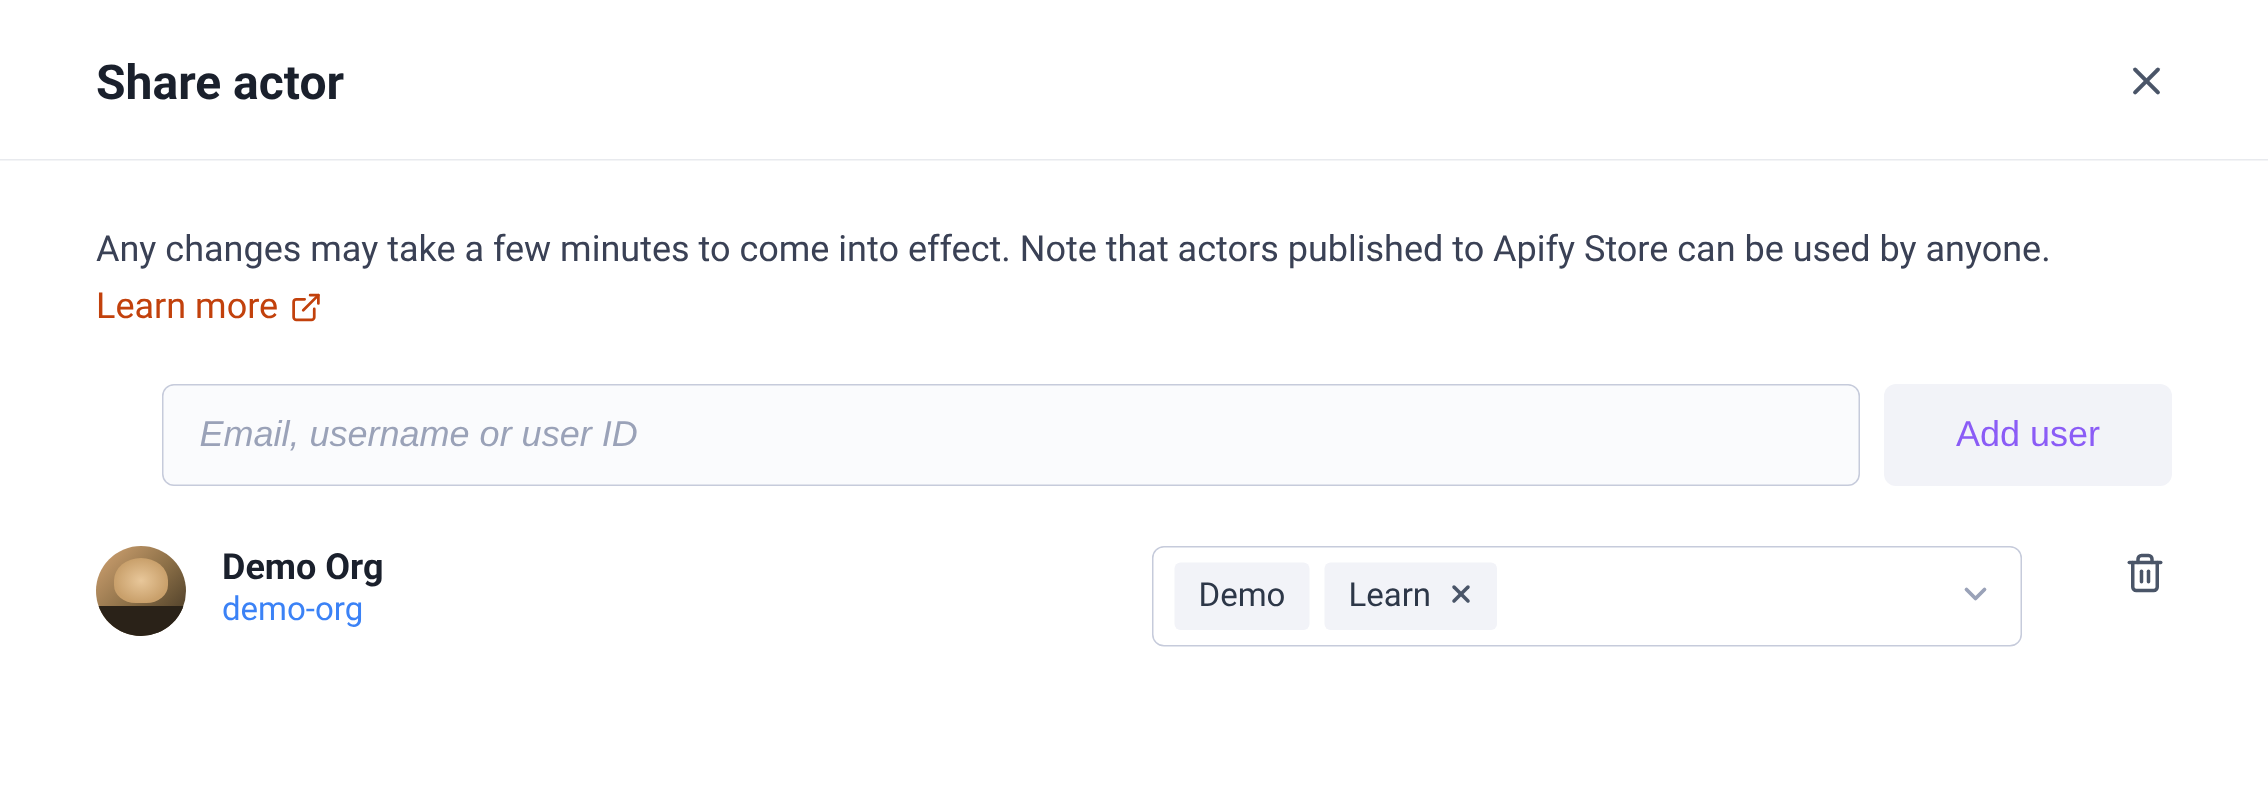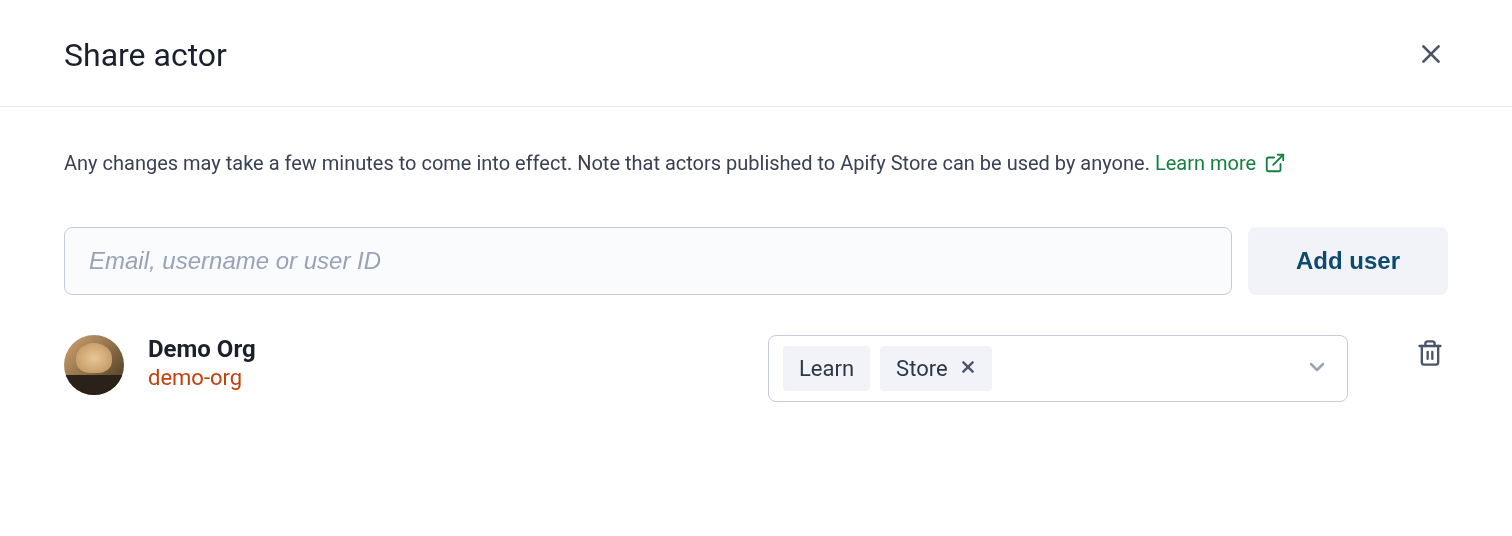--- a/index.html
+++ b/index.html
@@ -18,44 +18,44 @@
     }
     .modal-header {
       display: flex;
       justify-content: space-between;
       align-items: center;
       padding: 36px 64px 32px 64px;
       border-bottom: 1px solid #e8eaee;
     }
     .modal-title {
       font-size: 32px;
-      font-weight: 400;
+      font-weight: 700;
       color: #1a202c;
     }
     .close-btn {
       background: none;
       border: none;
       cursor: pointer;
       color: #4a5568;
       padding: 4px;
       display: flex;
       align-items: center;
       justify-content: center;
     }
     .modal-body {
       padding: 40px 64px;
     }
     .description {
-      font-size: 20px;
+      font-size: 24px;
       line-height: 1.6;
       color: #3a4155;
-      margin-bottom: 48px;
+      margin-bottom: 32px;
     }
     .learn-more {
-      color: #15803d;
+      color: #c2410c;
       text-decoration: none;
       display: inline-flex;
       align-items: center;
       gap: 8px;
     }
     .learn-more-icon {
       display: inline-flex;
       align-items: center;
     }
     .input-row {
@@ -66,30 +66,31 @@
     .user-input {
       flex: 1;
       padding: 3px 24px;
       font-size: 24px;
       font-style: italic;
       color: #8b94a8;
       background: #fafbfd;
       border: 1px solid #c6cbdb;
       border-radius: 8px;
       outline: none;
+      margin-left: 44px;
     }
     .user-input::placeholder {
       color: #9aa2b8;
       font-style: italic;
     }
     .add-user-btn {
       padding: 20px 48px;
       font-size: 24px;
-      font-weight: 700;
-      color: #0c4a6e;
+      font-weight: 400;
+      color: #8b5cf6;
       background: #f2f3f8;
       border: none;
       border-radius: 8px;
       cursor: not-allowed;
     }
     .user-row {
       display: flex;
       align-items: flex-start;
       gap: 24px;
     }
@@ -124,21 +125,21 @@
     .user-info {
       flex-shrink: 0;
     }
     .user-name {
       font-size: 24px;
       font-weight: 700;
       color: #1a202c;
     }
     .user-handle {
       font-size: 22px;
-      color: #c2410c;
+      color: #3b82f6;
       margin-top: 2px;
     }
     .spacer {
       flex: 1;
     }
     .permissions-select {
       display: flex;
       align-items: center;
       gap: 10px;
       padding: 10px 14px;
@@ -227,24 +228,24 @@
 
     <div class="user-row">
       <div class="avatar"></div>
       <div class="user-info">
         <div class="user-name">Demo Org</div>
         <div class="user-handle">demo-org</div>
       </div>
       <div class="spacer"></div>
       <div class="permissions-select">
         <span class="permission-tag">
+          <span>Demo</span>
+        </span>
+        <span class="permission-tag">
           <span>Learn</span>
-        </span>
-        <span class="permission-tag">
-          <span>Store</span>
           <button class="tag-remove">
             <span>
               <svg width="16" height="16" viewBox="0 0 24 24" fill="none" stroke="currentColor" stroke-width="3.5" stroke-linecap="round">
                 <line x1="5" y1="5" x2="19" y2="19"></line>
                 <line x1="19" y1="5" x2="5" y2="19"></line>
               </svg>
             </span>
           </button>
         </span>
         <div class="select-spacer"></div>

